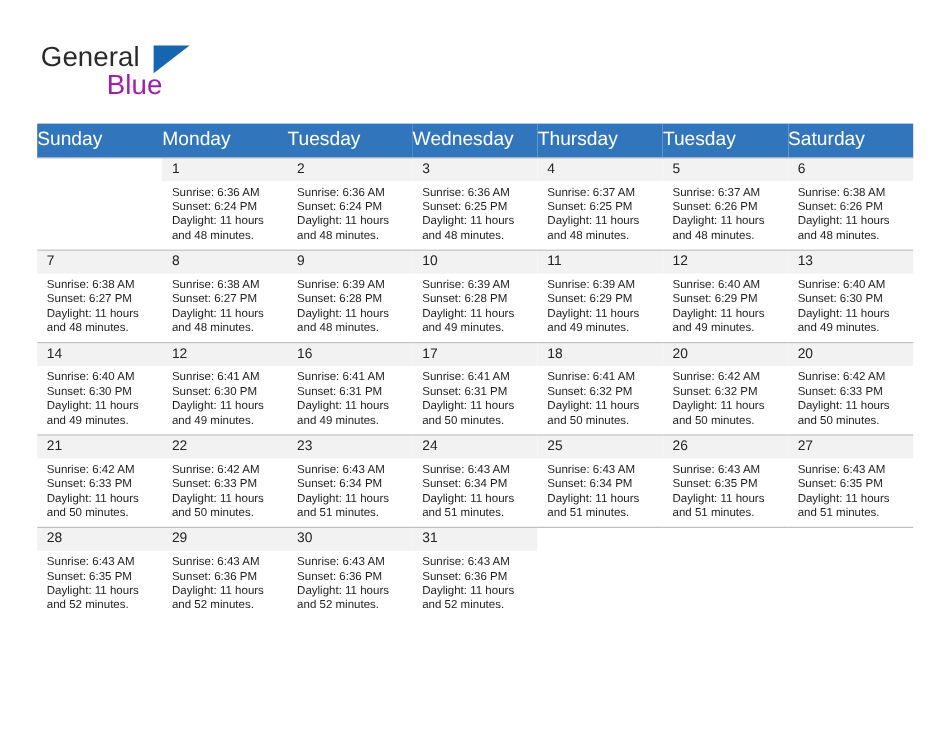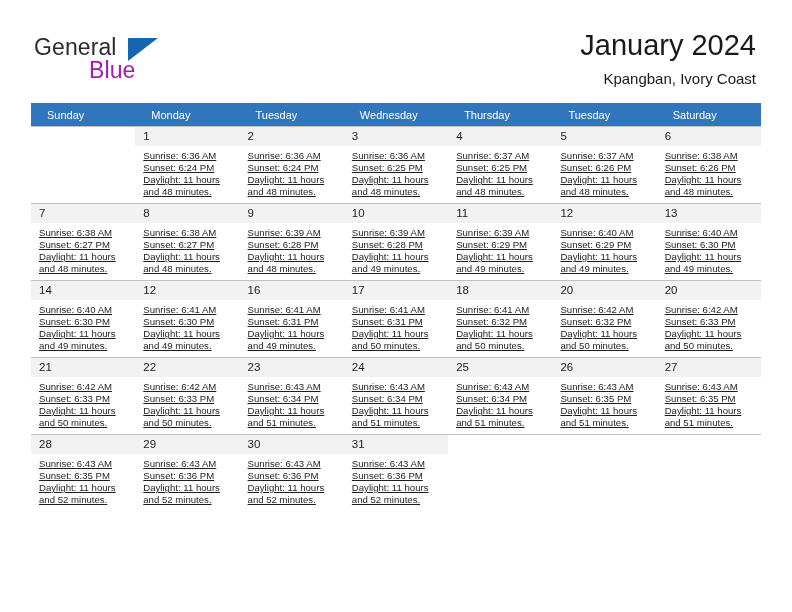--- a/index.html
+++ b/index.html
@@ -89,24 +89,24 @@
     position: absolute;
     left: 31px;
     top: 103px;
     width: 730px;
     border-collapse: collapse;
     table-layout: fixed;
   }
   .calendar th {
     background: #3176bc;
     color: #ffffff;
-    font-size: 11px;
+    font-size: 16px;
     font-weight: normal;
     text-align: left;
-    padding: 5px 0 5px 16px;
+    padding: 5px 0 5px 0;
     height: 13px;
     border: none;
   }
   .calendar td {
     width: 104.28px;
     vertical-align: top;
     padding: 0;
     border: none;
     border-top: 1px solid #c8c8c8;
     background: #ffffff;
@@ -126,41 +126,36 @@
     line-height: 13px;
   }
   td.empty .daynum {
     background: #ffffff;
   }
   .details {
     padding: 4px 6px 0 8px;
     font-size: 9.6px;
     line-height: 12.1px;
     color: #1e1e1e;
-    text-decoration: underline;
   }
   .details div { white-space: nowrap; }
 </style>
 </head>
 <body>
 
 <div class="page">
 
   <div class="header">
 
     <div class="brand">
       <span class="brand-general">General</span>
       <span class="brand-tri"></span>
       <span class="brand-blue">Blue</span>
     </div>
 
-    <div class="title-block">
-      <div class="cal-title">January 2024</div>
-      <div class="cal-sub">Kpangban, Ivory Coast</div>
-    </div>
 
   </div>
 
   <table class="calendar">
     <thead>
       <tr>
         <th>Sunday</th>
         <th>Monday</th>
         <th>Tuesday</th>
         <th>Wednesday</th>

